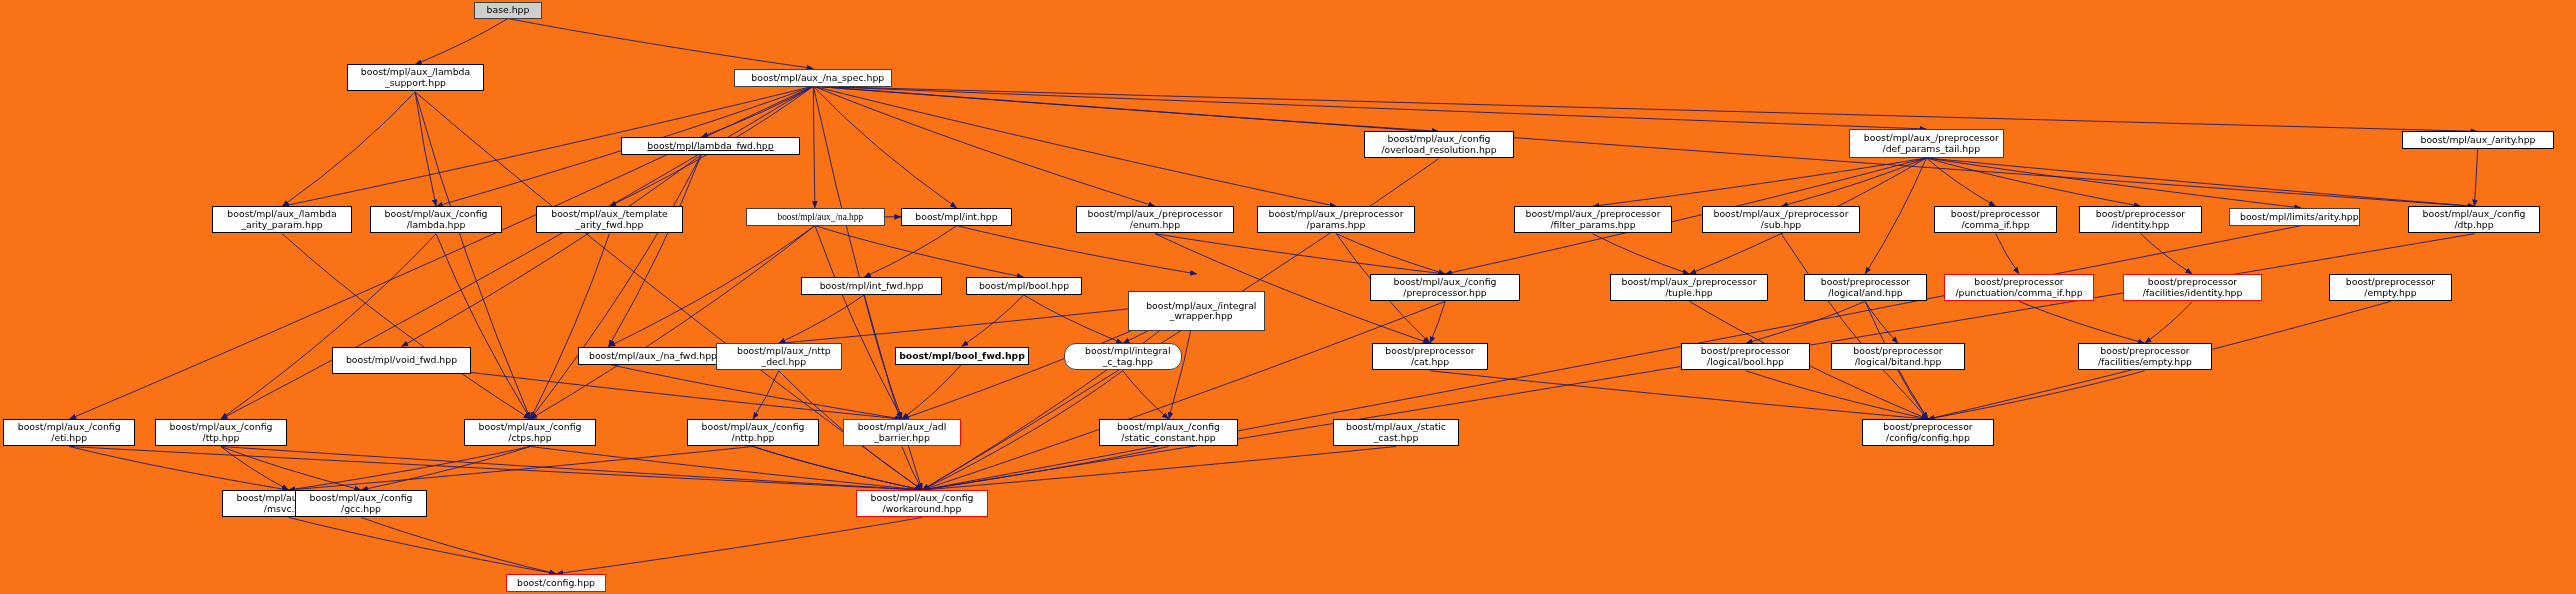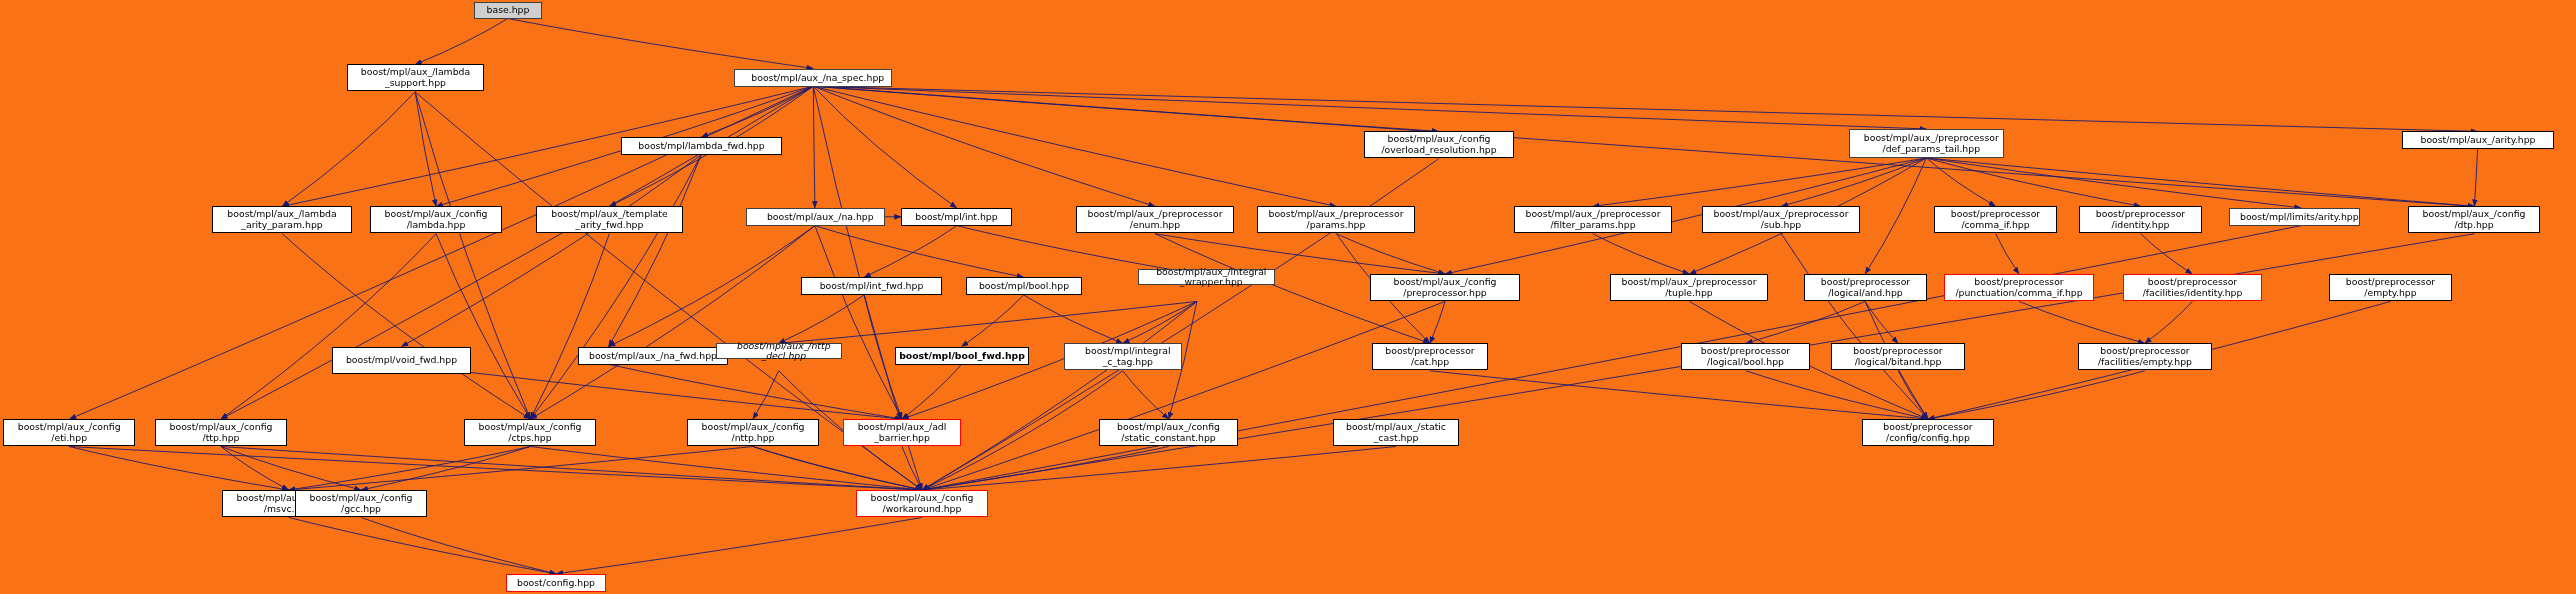--- a/index.html
+++ b/index.html
@@ -128,71 +128,71 @@
         <path d="M 1450 554 Q 1323 581 1144 608" fill="none" stroke="#191970" stroke-width="1.1" marker-end="url(#ah)"></path>
         <path d="M 2096 374 Q 2218 447 2392 520" fill="none" stroke="#191970" stroke-width="1.1" marker-end="url(#ah)"></path>
         <path d="M 2855 280 Q 2025.5 444 1144 608" fill="none" stroke="#191970" stroke-width="1.1" marker-end="url(#ah)"></path>
       </g>
   </svg>
   <div id="node-layer">
       <div class="node root" style="left: 474px; top: 1.6px; width: 68px; height: 17px;">base.hpp</div>
       <div class="node" style="left: 347px; top: 64px; width: 137px; height: 27px;">boost/mpl/aux_/lambda
 _support.hpp</div>
       <div class="node thick" style="left: 734px; top: 69px; width: 158px; height: 17.7px;">boost/mpl/aux_/na_spec.hpp</div>
-      <div class="node" style="left: 621px; top: 137px; width: 161px; height: 17.7px;">boost/mpl/lambda_fwd.hpp</div>
+      <div class="node" style="left: 621px; top: 137px; width: 179px; height: 17.7px; text-decoration: underline;">boost/mpl/lambda_fwd.hpp</div>
       <div class="node" style="left: 1364px; top: 131px; width: 150px; height: 27px;">boost/mpl/aux_/config
 /overload_resolution.hpp</div>
       <div class="node thick" style="left: 1849px; top: 129px; width: 155px; height: 29px;">boost/mpl/aux_/preprocessor
 /def_params_tail.hpp</div>
       <div class="node" style="left: 2402px; top: 131px; width: 152px; height: 17.7px;">boost/mpl/aux_/arity.hpp</div>
       <div class="node" style="left: 212px; top: 206px; width: 140px; height: 27px;">boost/mpl/aux_/lambda
 _arity_param.hpp</div>
       <div class="node" style="left: 370px; top: 206px; width: 132px; height: 27px;">boost/mpl/aux_/config
 /lambda.hpp</div>
       <div class="node" style="left: 536px; top: 206px; width: 147px; height: 27px;">boost/mpl/aux_/template
 _arity_fwd.hpp</div>
-      <div class="node thick" style="left: 746px; top: 208px; width: 139px; height: 17.7px;">boost/mpl/aux_/na.hpp</div>
+      <div class="node thick" style="left: 746px; top: 208px; width: 139px; height: 17.7px; font-family: Liberation Serif, serif;">boost/mpl/aux_/na.hpp</div>
       <div class="node" style="left: 901px; top: 208px; width: 111px; height: 17.7px;">boost/mpl/int.hpp</div>
       <div class="node" style="left: 1076px; top: 206px; width: 158px; height: 27px;">boost/mpl/aux_/preprocessor
 /enum.hpp</div>
       <div class="node" style="left: 1257px; top: 206px; width: 158px; height: 27px;">boost/mpl/aux_/preprocessor
 /params.hpp</div>
       <div class="node" style="left: 1514px; top: 206px; width: 158px; height: 27px;">boost/mpl/aux_/preprocessor
 /filter_params.hpp</div>
       <div class="node" style="left: 1702px; top: 206px; width: 158px; height: 27px;">boost/mpl/aux_/preprocessor
 /sub.hpp</div>
       <div class="node" style="left: 1934px; top: 206px; width: 123px; height: 27px;">boost/preprocessor
 /comma_if.hpp</div>
       <div class="node" style="left: 2079px; top: 206px; width: 123px; height: 27px;">boost/preprocessor
 /identity.hpp</div>
       <div class="node thick" style="left: 2229px; top: 208px; width: 131px; height: 17.7px;">boost/mpl/limits/arity.hpp</div>
       <div class="node" style="left: 2408px; top: 206px; width: 132px; height: 27px;">boost/mpl/aux_/config
 /dtp.hpp</div>
       <div class="node" style="left: 801px; top: 277px; width: 141px; height: 17.7px;">boost/mpl/int_fwd.hpp</div>
       <div class="node" style="left: 966px; top: 277px; width: 116px; height: 17.7px;">boost/mpl/bool.hpp</div>
-      <div class="node thick" style="left: 1128px; top: 269px; width: 137px; height: 16px; margin-left: 10px;">boost/mpl/aux_/integral
+      <div class="node thick" style="left: 1128px; top: 291px; width: 137px; height: 40px;">boost/mpl/aux_/integral
 _wrapper.hpp</div>
       <div class="node" style="left: 1370px; top: 274px; width: 150px; height: 27px;">boost/mpl/aux_/config
 /preprocessor.hpp</div>
       <div class="node" style="left: 1610px; top: 274px; width: 158px; height: 27px;">boost/mpl/aux_/preprocessor
 /tuple.hpp</div>
       <div class="node" style="left: 1804px; top: 274px; width: 123px; height: 27px;">boost/preprocessor
 /logical/and.hpp</div>
       <div class="node red" style="left: 1944px; top: 274px; width: 150px; height: 27px;">boost/preprocessor
 /punctuation/comma_if.hpp</div>
       <div class="node red" style="left: 2123px; top: 274px; width: 139px; height: 27px;">boost/preprocessor
 /facilities/identity.hpp</div>
       <div class="node" style="left: 2329px; top: 274px; width: 123px; height: 27px;">boost/preprocessor
 /empty.hpp</div>
       <div class="node" style="left: 332px; top: 347px; width: 139px; height: 27px;">boost/mpl/void_fwd.hpp</div>
       <div class="node" style="left: 534px; top: 347px; width: 150px; height: 17.7px; margin-left: 44px;">boost/mpl/aux_/na_fwd.hpp</div>
-      <div class="node thick" style="left: 716px; top: 343px; width: 126px; height: 16px; font-style: italic;">boost/mpl/aux_/nttp
+      <div class="node thick" style="left: 716px; top: 343px; width: 126px; height: 27px;">boost/mpl/aux_/nttp
 _decl.hpp</div>
       <div class="node" style="left: 895px; top: 347px; width: 134px; height: 17.7px; font-weight: bold;">boost/mpl/bool_fwd.hpp</div>
-      <div class="node thick" style="left: 1064px; top: 343px; width: 118px; height: 27px;">boost/mpl/integral
+      <div class="node thick" style="left: 1064px; top: 343px; width: 118px; height: 27px; border-radius: 12px;">boost/mpl/integral
 _c_tag.hpp</div>
       <div class="node" style="left: 1372px; top: 343px; width: 116px; height: 27px;">boost/preprocessor
 /cat.hpp</div>
       <div class="node" style="left: 1681px; top: 343px; width: 129px; height: 27px;">boost/preprocessor
 /logical/bool.hpp</div>
       <div class="node" style="left: 1831px; top: 343px; width: 134px; height: 27px;">boost/preprocessor
 /logical/bitand.hpp</div>
       <div class="node" style="left: 2078px; top: 343px; width: 134px; height: 27px;">boost/preprocessor
 /facilities/empty.hpp</div>
       <div class="node" style="left: 3.2px; top: 419px; width: 132px; height: 27px;">boost/mpl/aux_/config

